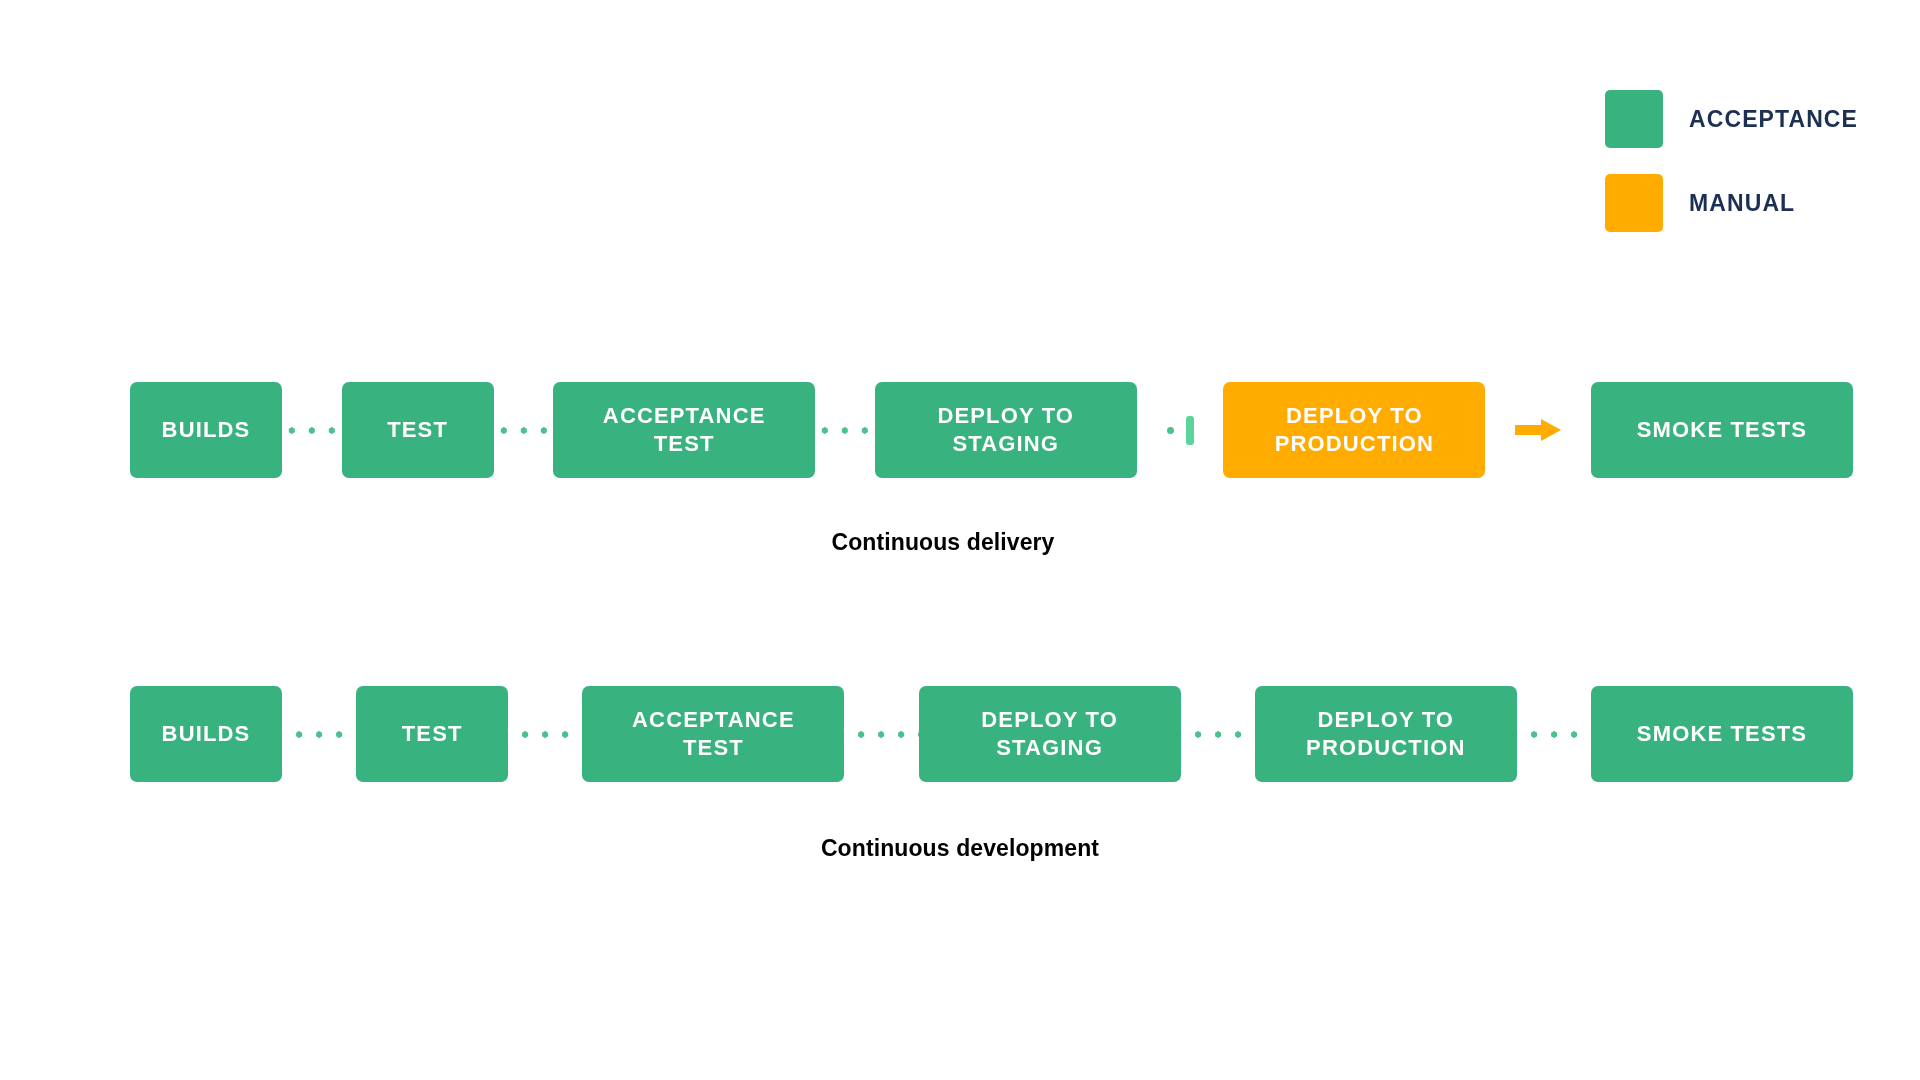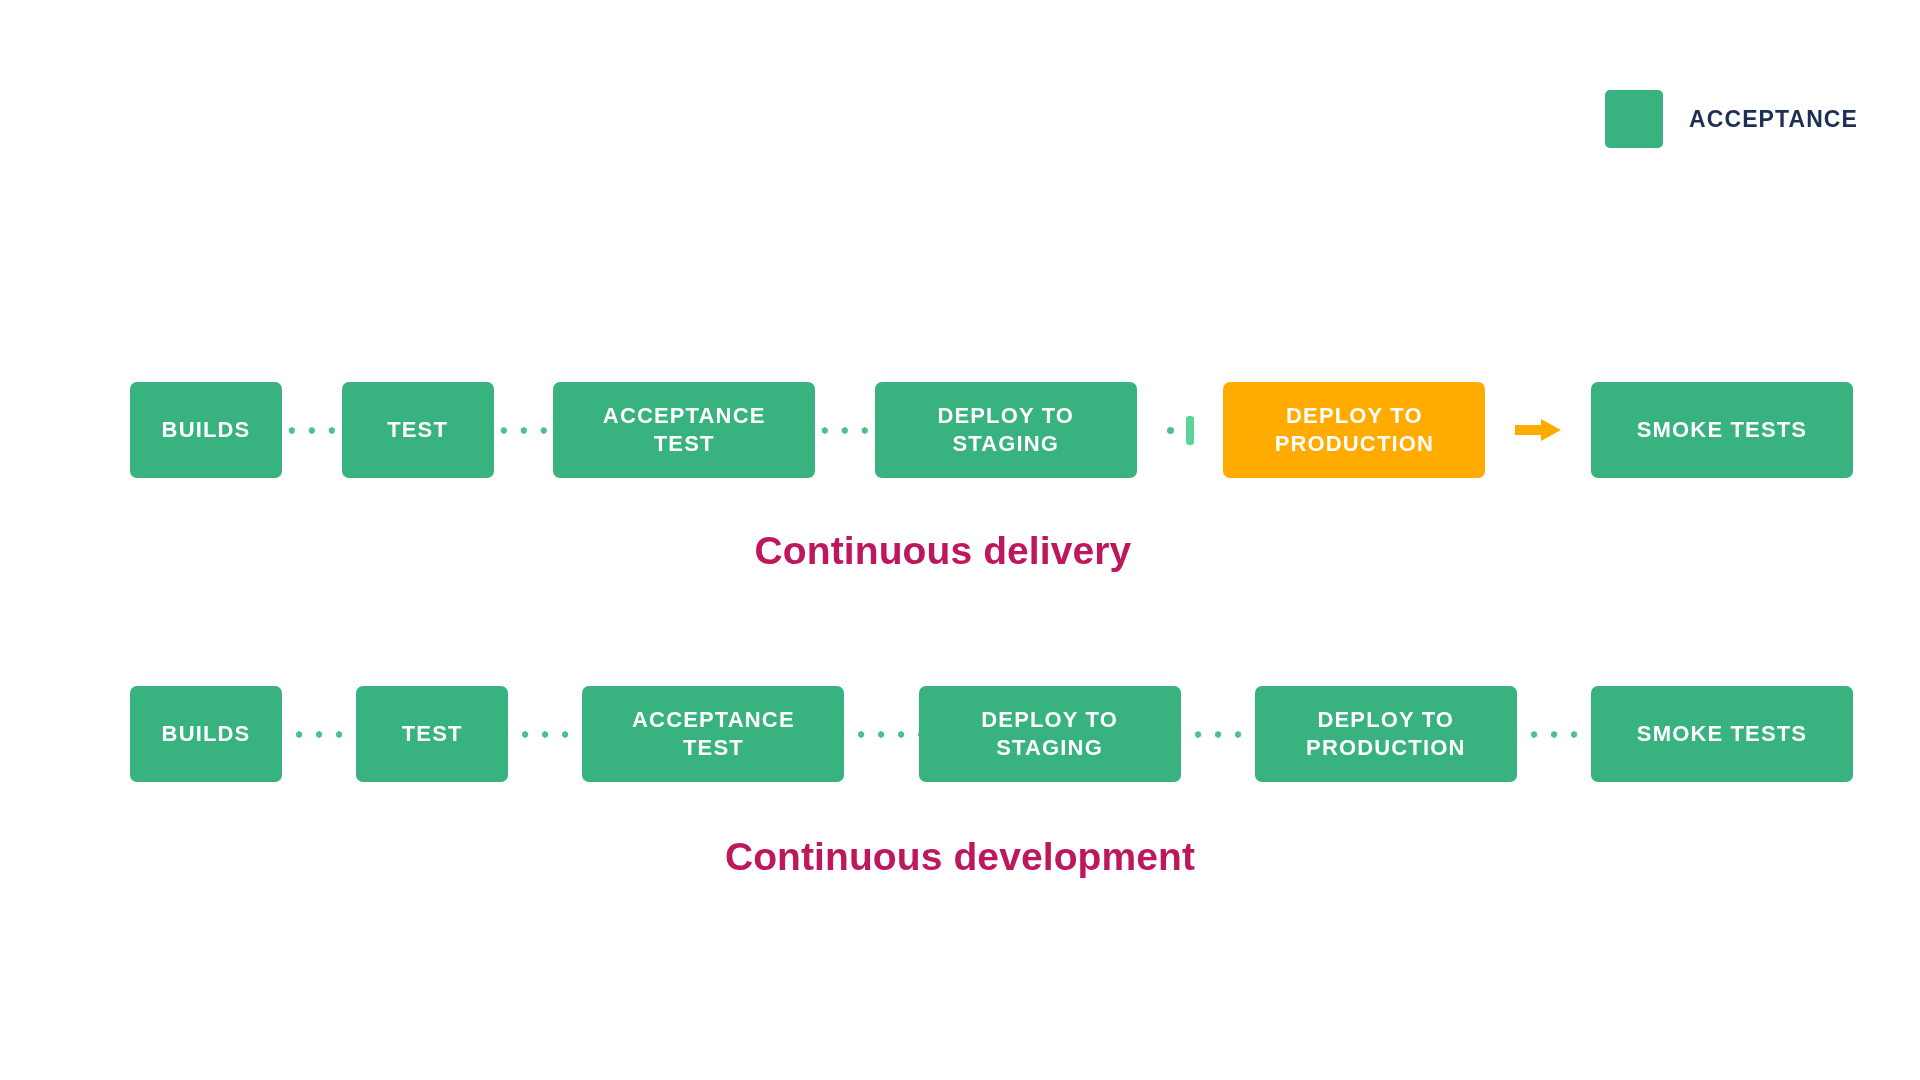--- a/index.html
+++ b/index.html
@@ -154,40 +154,44 @@
     border-top: 11px solid transparent;
     border-bottom: 11px solid transparent;
     border-left: 20px solid #ffab00;
   }
 
   
   .caption {
     position: absolute;
     width: 1920px;
     text-align: center;
-    font-size: 39px;
+    font-size: 23px;
     font-weight: 700;
-    color: #be185d;
+    color: #000000;
     letter-spacing: 0.1px;
   }
   .caption.delivery    { top: 529px; }
   .caption.development { top: 835px; margin-left: 17px; }
   .caption-inner {
     display: inline-block;
     transform: translateX(-17px);
   }
 </style>
 </head>
 <body>
 
 <div class="legend">
   <div class="legend-row">
     <span class="legend-swatch automatic"></span>
     <span class="legend-label">ACCEPTANCE</span>
   </div>
+  <div class="legend-row">
+    <span class="legend-swatch manual"></span>
+    <span class="legend-label">MANUAL</span>
+  </div>
 </div>
 
 <div class="pipeline row-delivery">
   <div class="track">
 
     <div class="stage automatic" style="width:152px">
       <span class="stage-label">BUILDS</span>
     </div>
 
     <div class="connector dotted">

